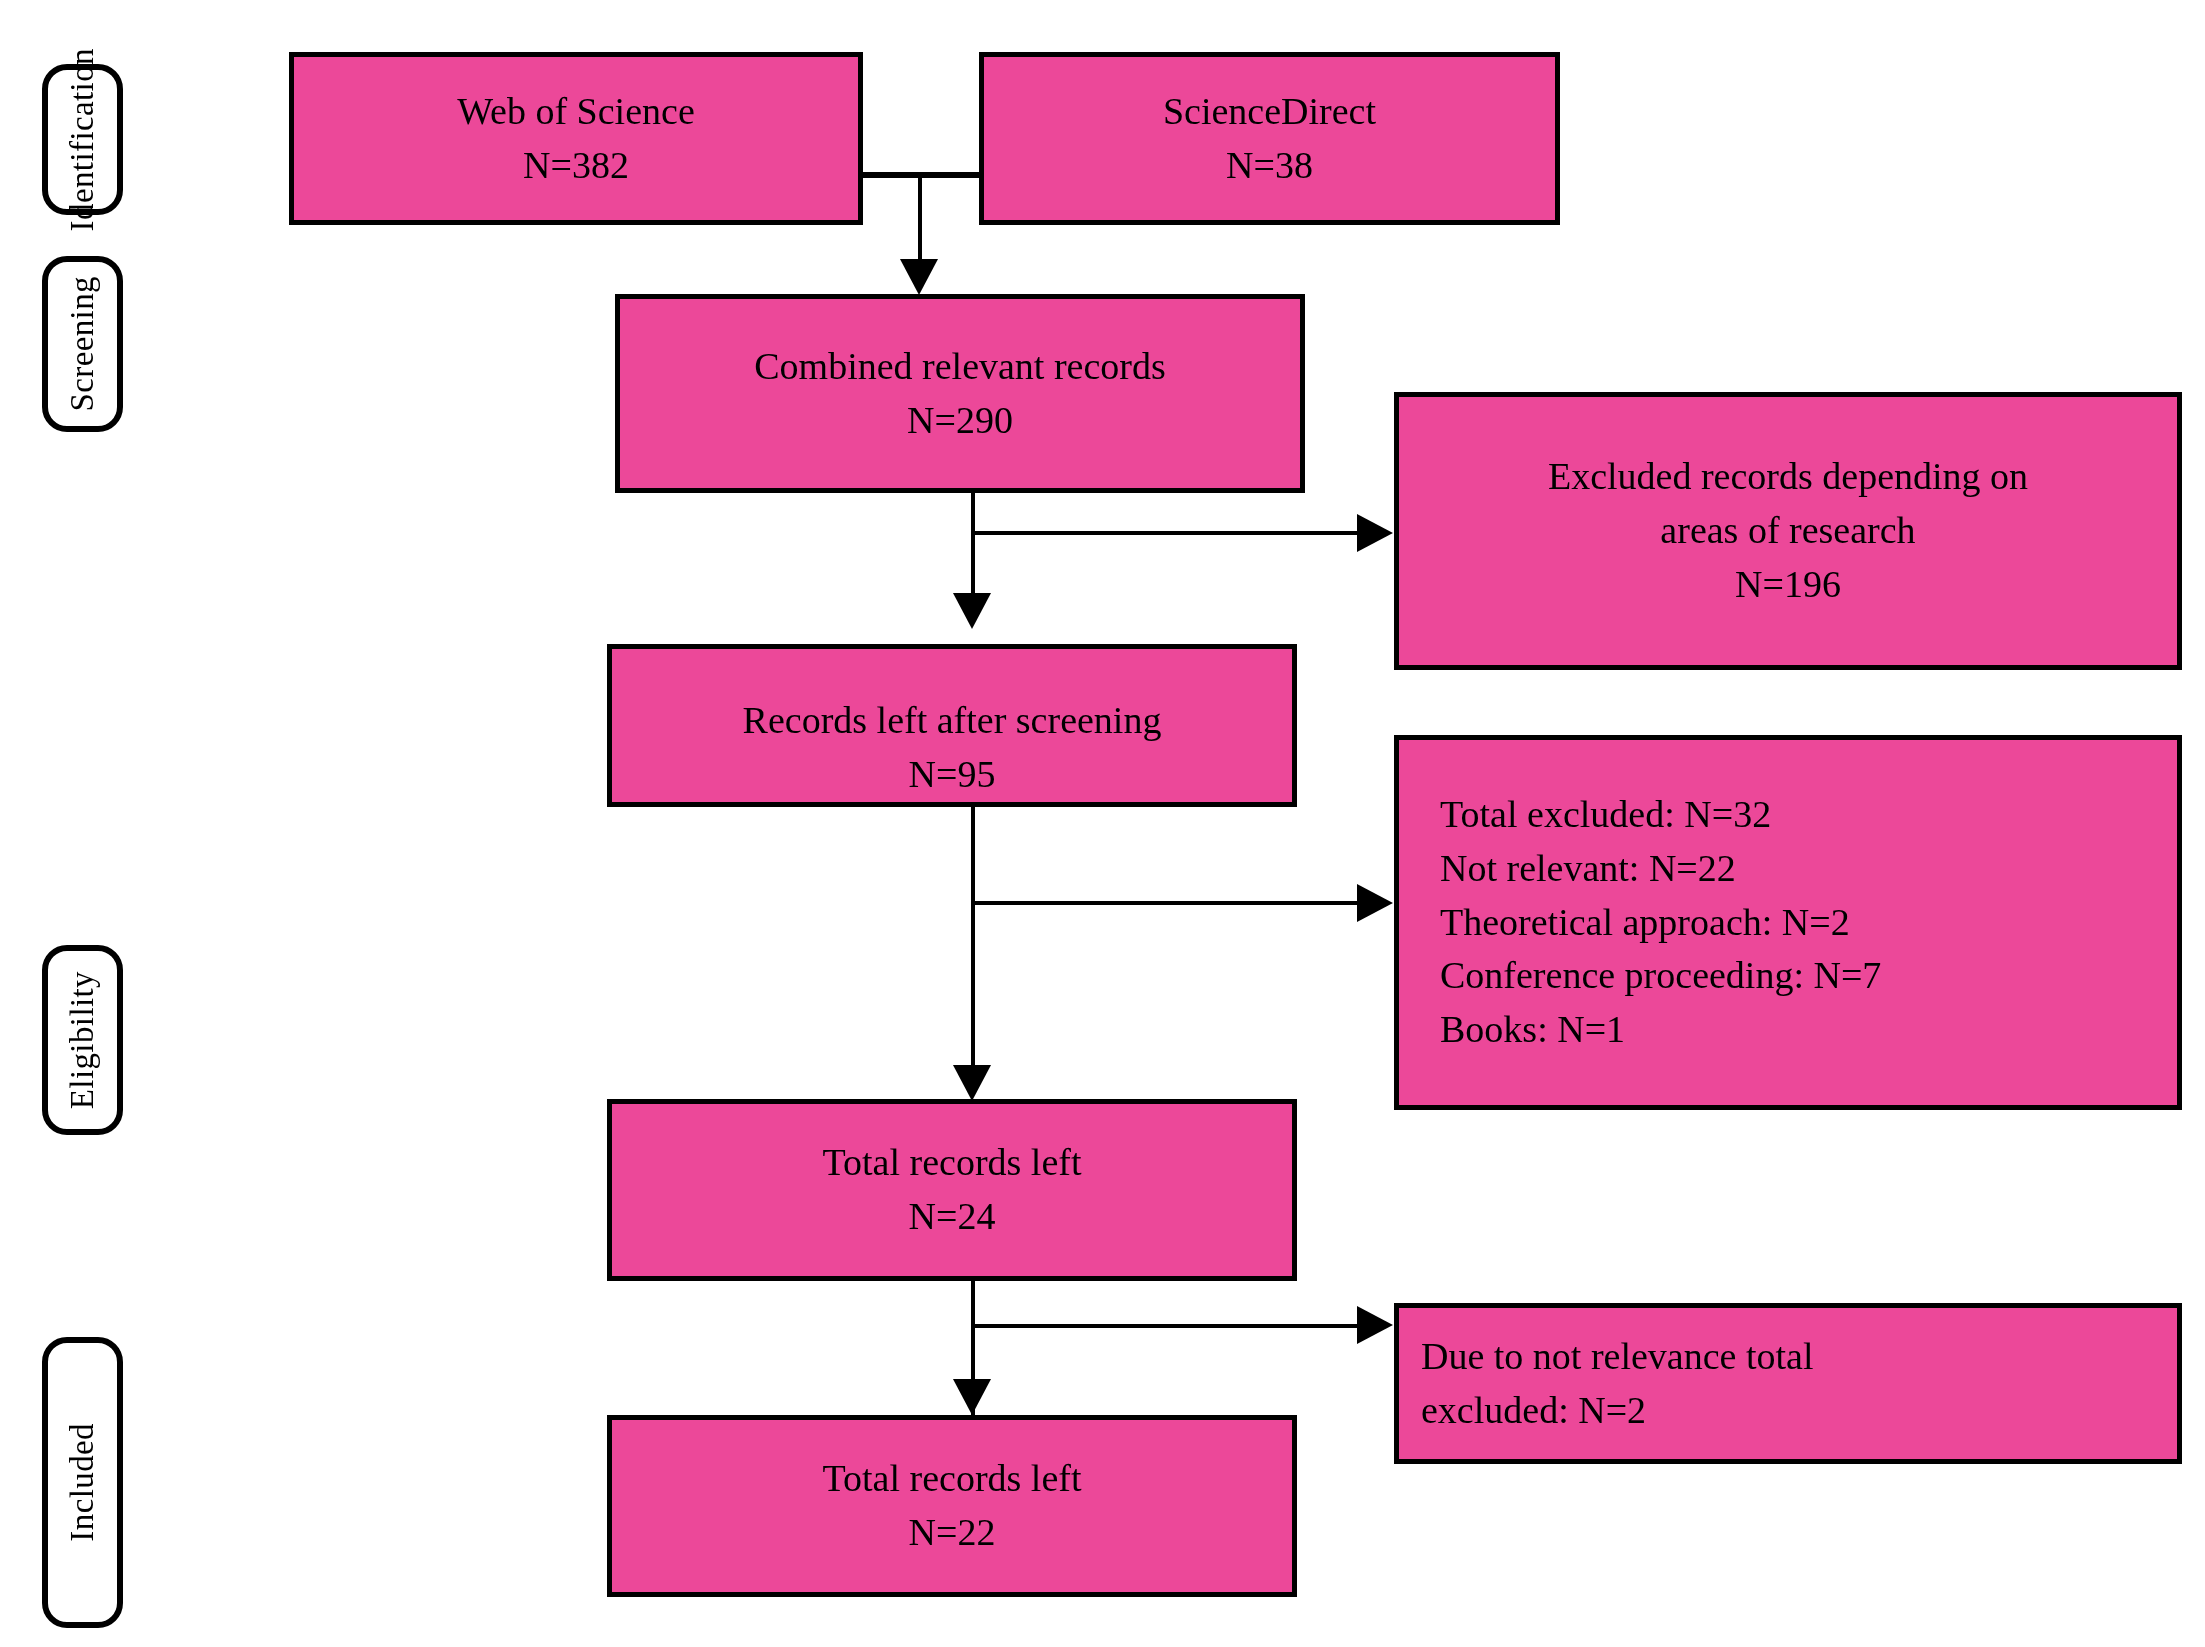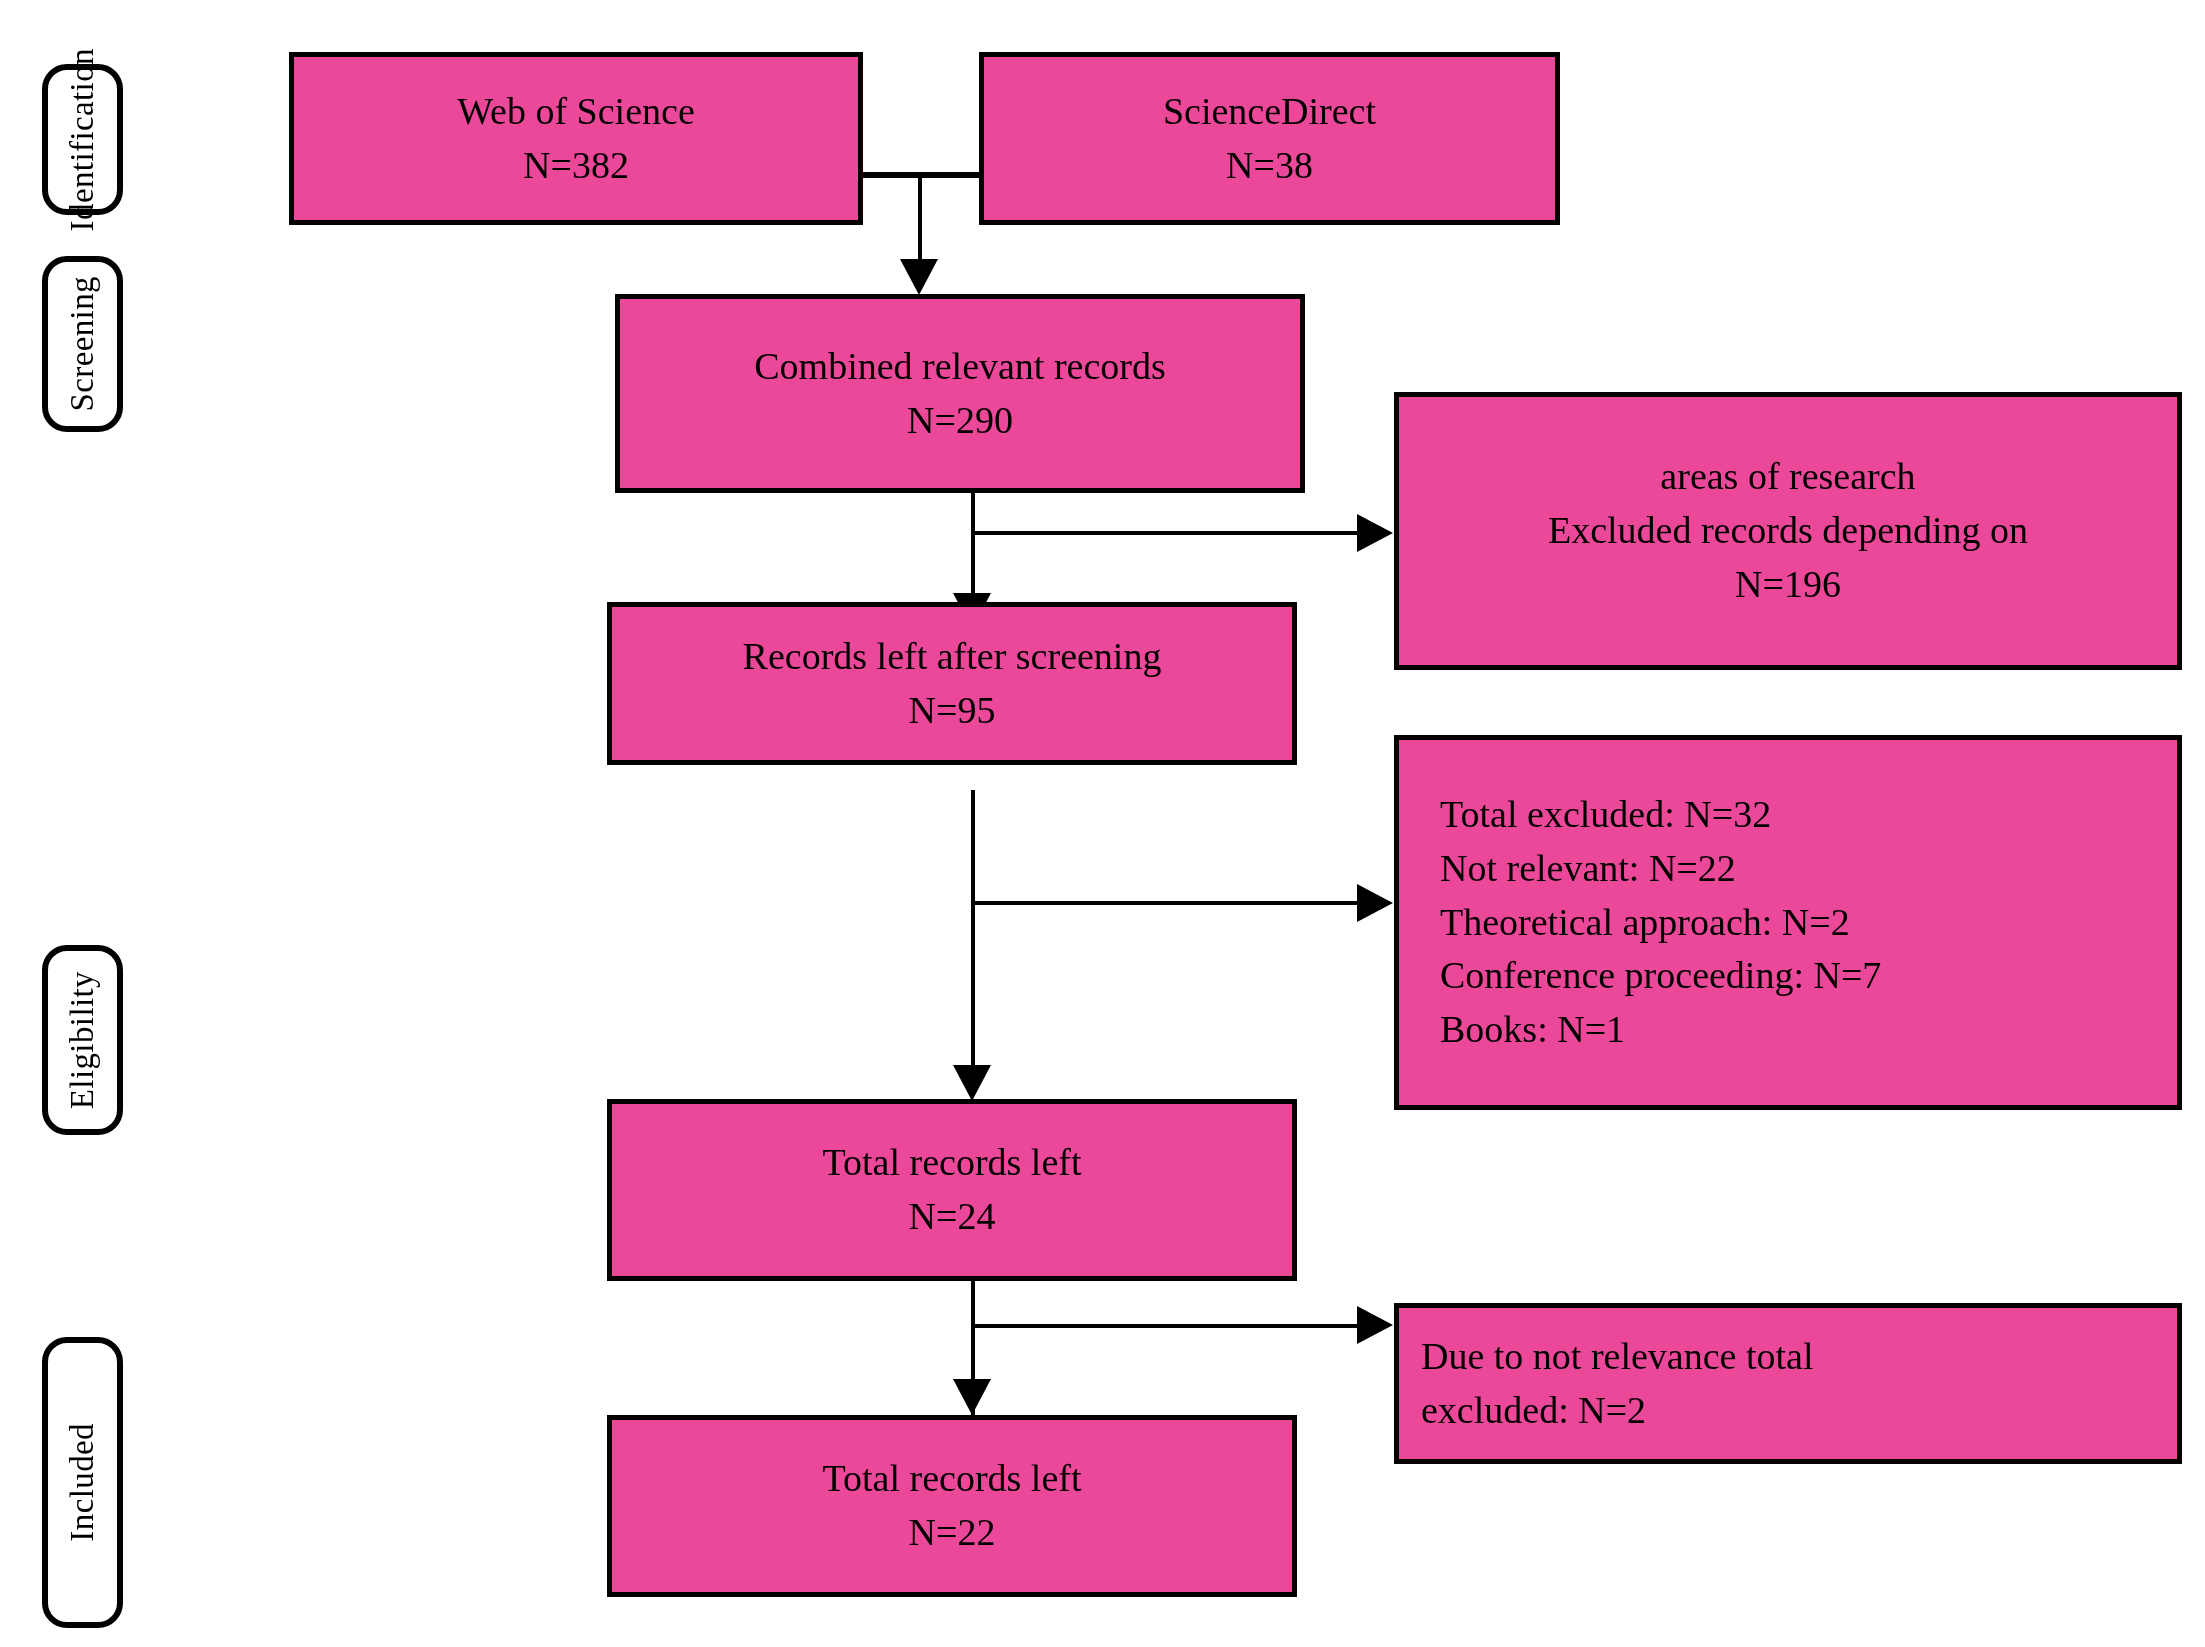--- a/index.html
+++ b/index.html
@@ -132,31 +132,31 @@
   <div class="hline thick" style="left:862px; top:172px; width:119px;"></div>
   <div class="vline" style="left:918px; top:174px; height:93px;"></div>
   <div class="arrow-down" style="left:900px; top:259px;"></div>
 
   <div class="node center" style="left:607px; top:294px; width:690px; height:199px;margin-left:8px;">
     <span class="line">Combined relevant records</span>
     <span class="line">N=290</span>
   </div>
 
   <div class="node center" style="left:1394px; top:392px; width:788px; height:278px;">
+    <span class="line">Excluded records depending on</span>
     <span class="line">areas of research</span>
-    <span class="line">Excluded records depending on</span>
     <span class="line">N=196</span>
   </div>
 
   <div class="vline" style="left:971px; top:493px; height:108px;"></div>
   <div class="hline" style="left:973px; top:531px; width:385px;"></div>
   <div class="arrow-right" style="left:1357px; top:514px;"></div>
   <div class="arrow-down" style="left:953px; top:593px;"></div>
 
-  <div class="node center" style="left:607px; top:602px; width:690px; height:163px;">
+  <div class="node center" style="left:607px; top:644px; width:690px; height:163px;justify-content:flex-end;">
     <span class="line">Records left after screening</span>
     <span class="line">N=95</span>
   </div>
 
   <div class="node leftal" style="left:1394px; top:735px; width:788px; height:375px;padding-left:41px;">
     <span class="line">Total excluded: N=32</span>
     <span class="line">Not relevant: N=22</span>
     <span class="line">Theoretical approach: N=2</span>
     <span class="line">Conference proceeding: N=7</span>
     <span class="line">Books: N=1</span>

